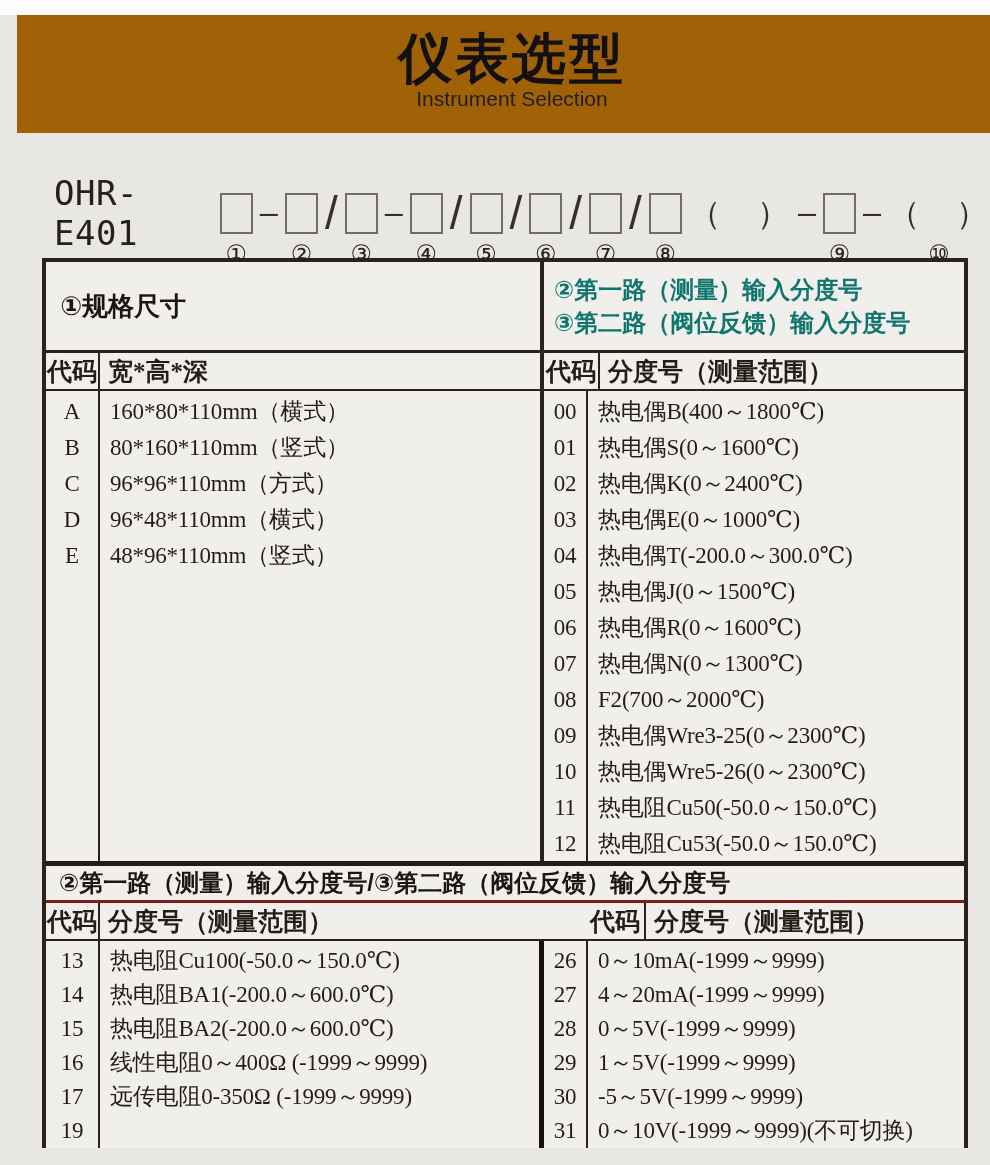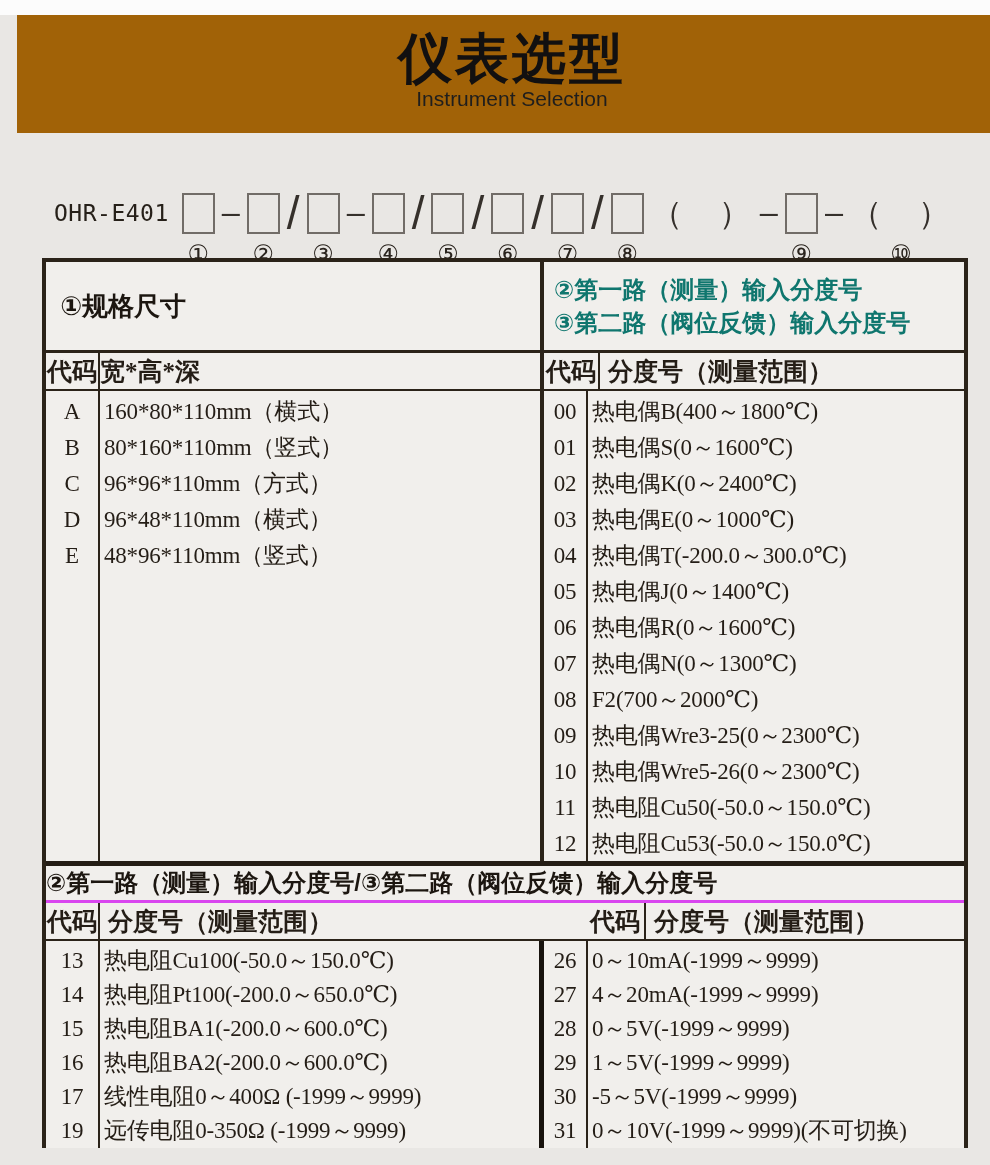--- a/index.html
+++ b/index.html
@@ -17,21 +17,21 @@
     margin-top:14px;font:700 54px "Liberation Sans","DejaVu Sans",sans-serif;
     color:#121010;letter-spacing:3px;line-height:58px;
   }
   .page-subtitle{font:400 21px "Liberation Sans","DejaVu Sans",sans-serif;color:#1f1e1d;line-height:24px}
 
   
   .model-line{position:absolute;left:54px;top:190px;display:flex;align-items:flex-start;gap:7px}
   .prefix-unit .mc-top{height:46px;display:flex;align-items:center}
   .mc-prefix{
     font-family:"DejaVu Sans Mono","Liberation Mono",monospace;
-    font-size:23px;color:#262019;margin-right:6px;letter-spacing:0.5px;
+    font-size:34px;color:#262019;margin-right:6px;letter-spacing:0.5px;
   }
   .mc-unit{display:flex;flex-direction:column;align-items:center}
   .mc-top{height:46px;display:flex;align-items:center;justify-content:center}
   .mc-box{display:none;width:33px;height:41px;border:2px solid #716c67;box-sizing:border-box}
   .mc-unit[data-kind="box"] .mc-box{display:block}
   .mc-text{font-family:"DejaVu Sans Mono","Liberation Mono",monospace;color:#35302b}
   .mc-unit[data-kind="dash"] .mc-text{font-size:30px;line-height:46px}
   .mc-unit[data-kind="slash"] .mc-text{font-size:46px;line-height:46px;font-weight:300;font-family:"Liberation Sans",sans-serif}
   .mc-unit[data-kind="paren"] .mc-text{font-size:32px;line-height:46px;letter-spacing:2px}
   .mc-sub{height:26px;margin-top:5px;font:400 24px "DejaVu Sans",sans-serif;color:#2a241e;line-height:26px;min-width:10px}
@@ -44,21 +44,21 @@
   .t-header-row{display:grid;grid-template-columns:494px 1fr;height:88px;border-bottom:3px solid #2b2319}
   .th-left{display:flex;align-items:center;padding-left:14px;font:700 26px "Liberation Sans","DejaVu Sans",sans-serif;color:#1c1610}
   .th-right{
     border-left:4px solid #2b2319;box-sizing:border-box;display:flex;flex-direction:column;justify-content:center;
     padding-left:10px;font:700 24px "Liberation Sans","DejaVu Sans",sans-serif;line-height:33px;color:#0f766e;
   }
   .t-subheader{display:grid;height:36px;border-bottom:2px solid #2b2319;font-weight:600;font-size:25px;color:#241d16}
   .t-subheader>div{display:flex;align-items:center;box-sizing:border-box;white-space:nowrap}
   .sub1{grid-template-columns:54px 444px 56px 1fr}
   .sub1 .c1{justify-content:center;border-right:2px solid #2b2319}
-  .sub1 .v1{border-right:4px solid #2b2319}
+  .sub1 .v1{padding-left:8px;border-right:4px solid #2b2319}
   .sub1 .c2{justify-content:center;border-right:2px solid #2b2319}
   .sub1 .v2{padding-left:8px}
   .sub2{grid-template-columns:54px 486px 60px 1fr}
   .sub2 .c1{justify-content:center;border-right:2px solid #2b2319}
   .sub2 .v1{padding-left:8px}
   .sub2 .c2{justify-content:center;border-right:2px solid #2b2319}
   .sub2 .v2{padding-left:8px}
 
   .t-data{display:flex;overflow:hidden}
   .top-data{height:470px}
@@ -67,25 +67,25 @@
   .half.left{width:498px;border-right:4px solid #2b2319}
   .bottom-data .half.left{border-right-width:5px;border-right-color:#17120d}
   .half.right{flex:1}
   .code-col{box-sizing:border-box;border-right:2px solid #2b2319;padding-top:3px}
   .half.left .code-col{width:54px}
   .half.right .code-col{width:44px}
   .val-col{flex:1;padding-top:3px;overflow:hidden}
   .cell{line-height:36px;font-size:23px;white-space:nowrap;color:#241d16;letter-spacing:-0.2px}
   .bottom-data .cell{line-height:34px}
   .cell.code{text-align:center}
-  .cell.val{padding-left:4px}
+  .cell.val{padding-left:10px}
 
   .t-section-header{
-    height:34px;border-top:5px solid #241d15;border-bottom:3px solid #d946ef;
-    display:flex;align-items:center;
+    height:34px;border-top:5px solid #241d15;border-bottom:3px solid #7f1d1d;
+    display:flex;align-items:center;padding-left:13px;
     font:700 24px "Liberation Sans","DejaVu Sans",sans-serif;color:#1c1610;white-space:nowrap;
   }
 </style>
 </head>
 <body>
 
 <div class="top-strip"></div>
 
 <div class="title-band">
   <div class="page-title">仪表选型</div>
@@ -314,21 +314,21 @@
           <div class="cell code">11</div>
           <div class="cell code">12</div>
         </div>
       <div class="val-col">
 
       <div class="cell val">热电偶B(400～1800℃)</div>
           <div class="cell val">热电偶S(0～1600℃)</div>
           <div class="cell val">热电偶K(0～2400℃)</div>
           <div class="cell val">热电偶E(0～1000℃)</div>
           <div class="cell val">热电偶T(-200.0～300.0℃)</div>
-          <div class="cell val">热电偶J(0～1400℃)</div>
+          <div class="cell val">热电偶J(0～1500℃)</div>
           <div class="cell val">热电偶R(0～1600℃)</div>
           <div class="cell val">热电偶N(0～1300℃)</div>
           <div class="cell val">F2(700～2000℃)</div>
           <div class="cell val">热电偶Wre3-25(0～2300℃)</div>
           <div class="cell val">热电偶Wre5-26(0～2300℃)</div>
           <div class="cell val">热电阻Cu50(-50.0～150.0℃)</div>
           <div class="cell val">热电阻Cu53(-50.0～150.0℃)</div>
         </div>
     </div>
   </div>
@@ -349,21 +349,20 @@
       <div class="cell code">13</div>
           <div class="cell code">14</div>
           <div class="cell code">15</div>
           <div class="cell code">16</div>
           <div class="cell code">17</div>
           <div class="cell code">19</div>
         </div>
       <div class="val-col">
 
       <div class="cell val">热电阻Cu100(-50.0～150.0℃)</div>
-          <div class="cell val">热电阻Pt100(-200.0～650.0℃)</div>
           <div class="cell val">热电阻BA1(-200.0～600.0℃)</div>
           <div class="cell val">热电阻BA2(-200.0～600.0℃)</div>
           <div class="cell val">线性电阻0～400Ω (-1999～9999)</div>
           <div class="cell val">远传电阻0-350Ω (-1999～9999)</div>
         </div>
     </div>
     <div class="half right">
       <div class="code-col">
 
       <div class="cell code">26</div>

